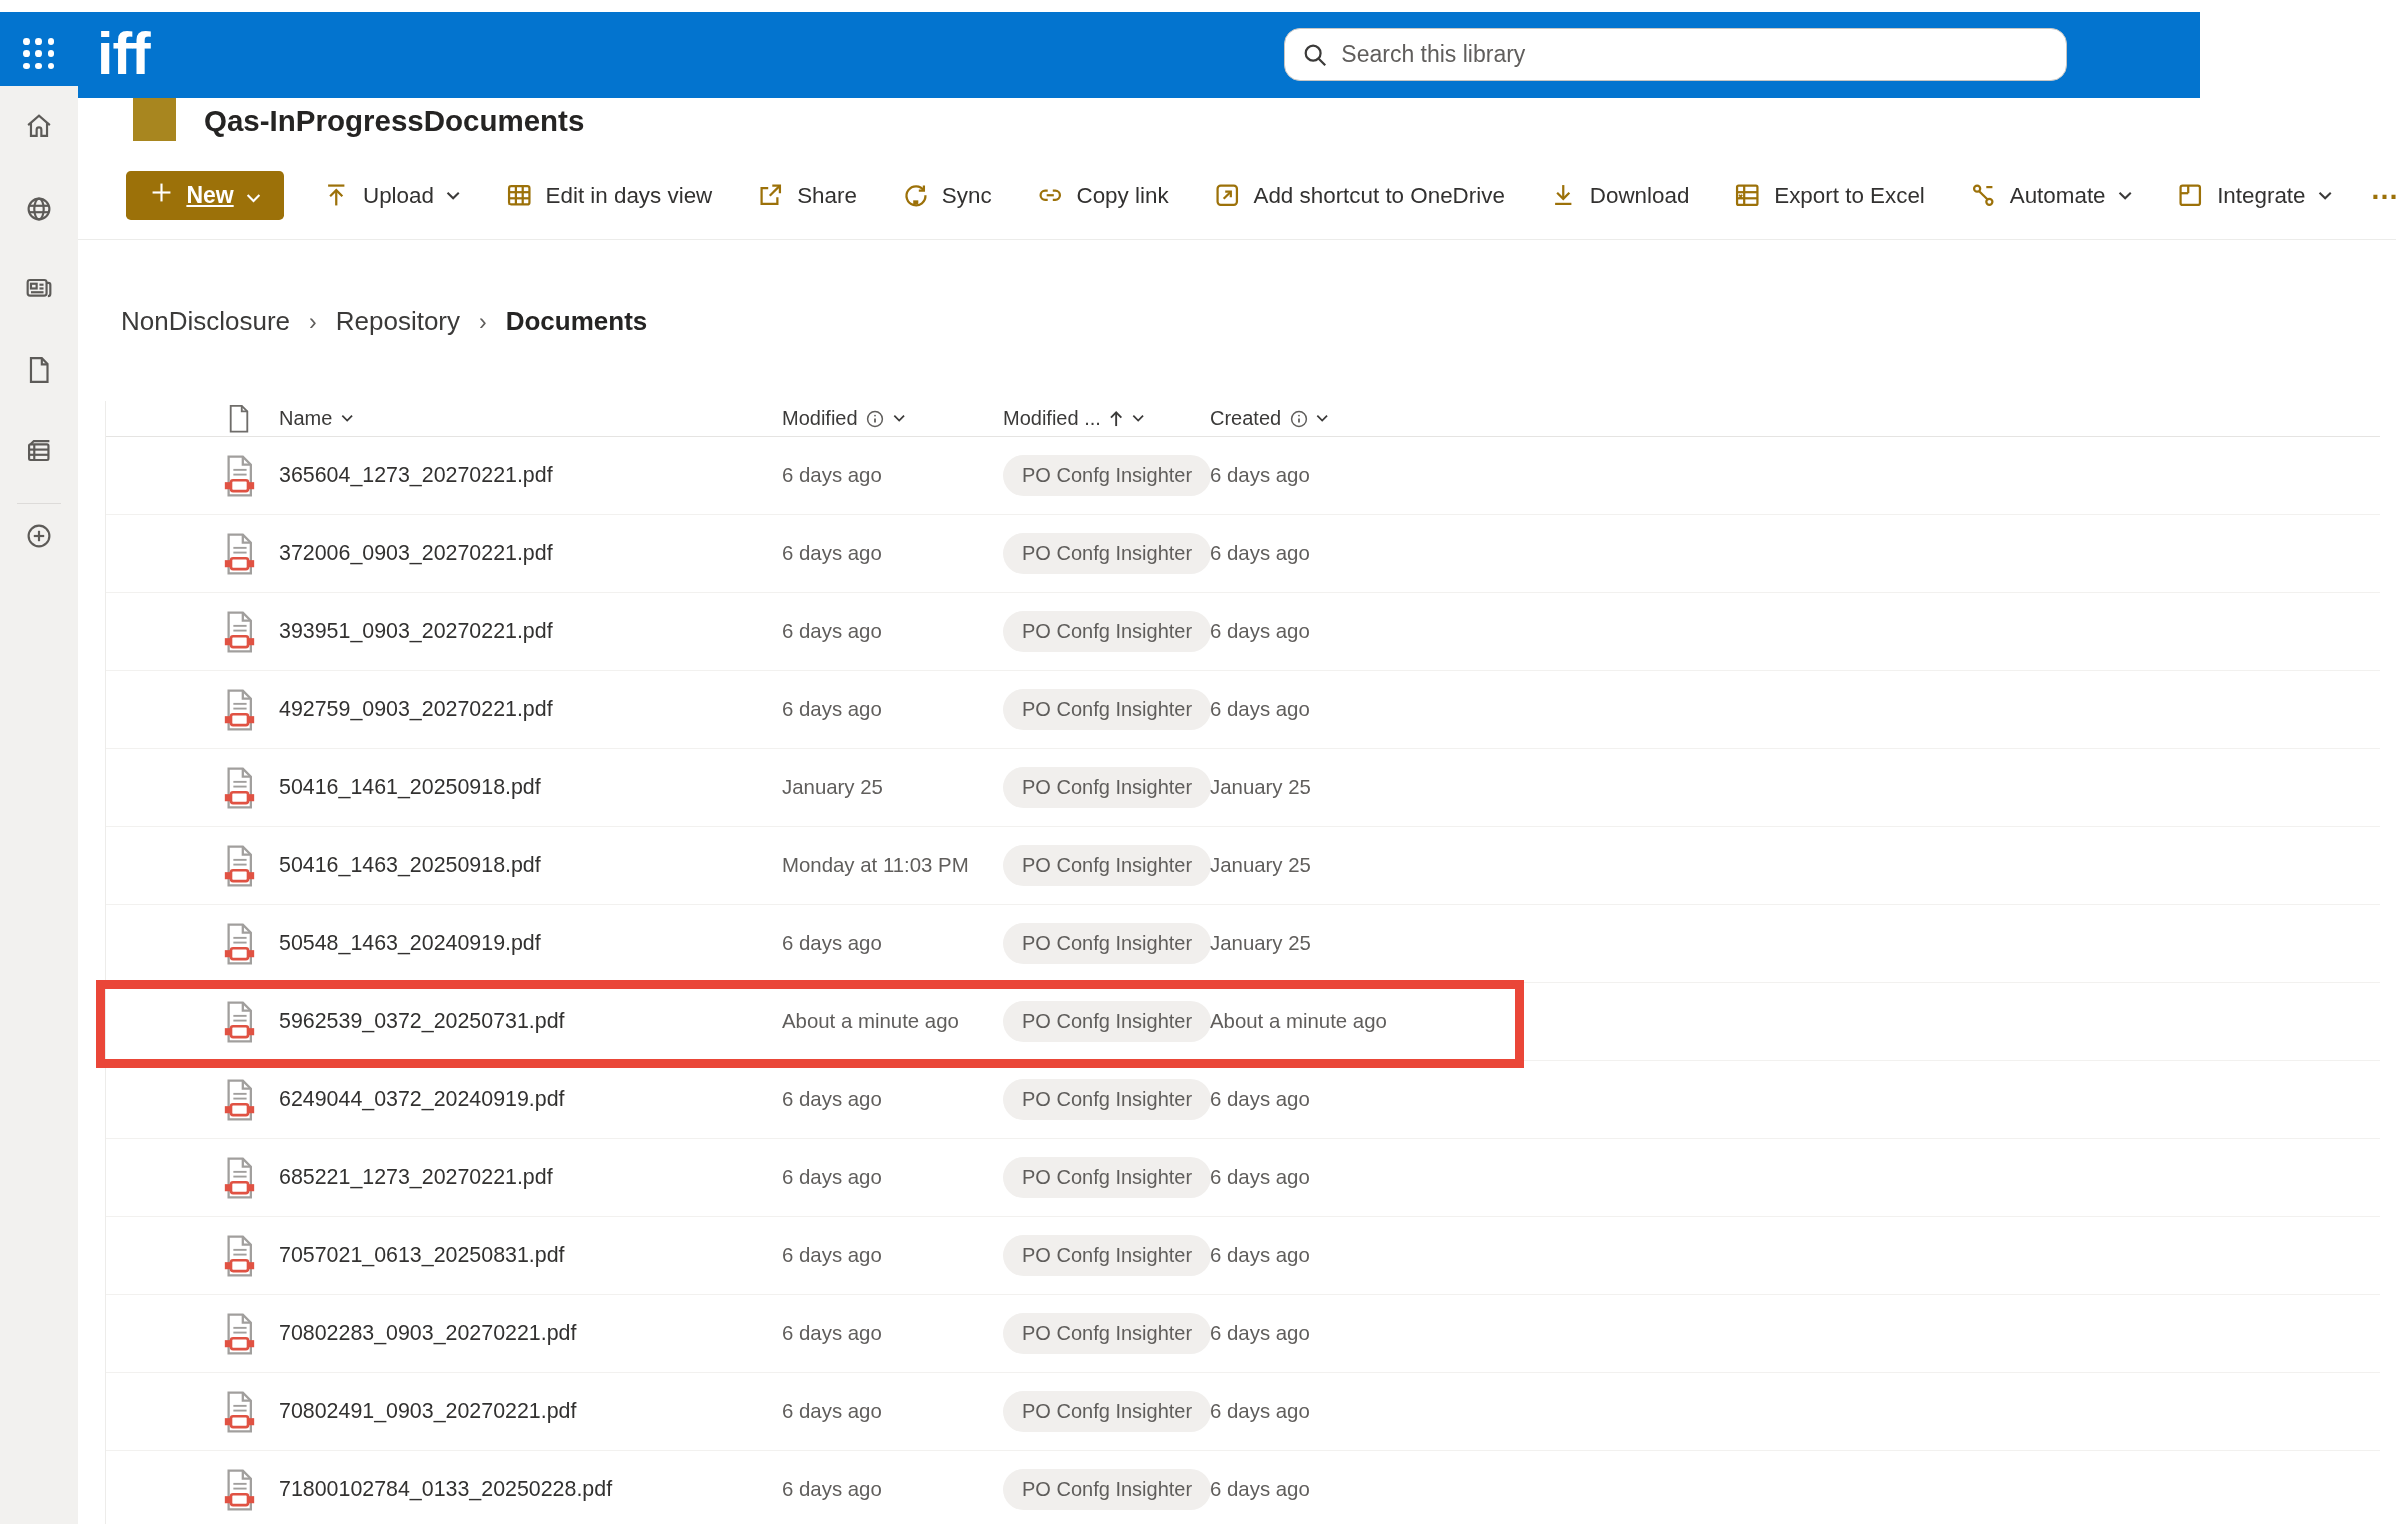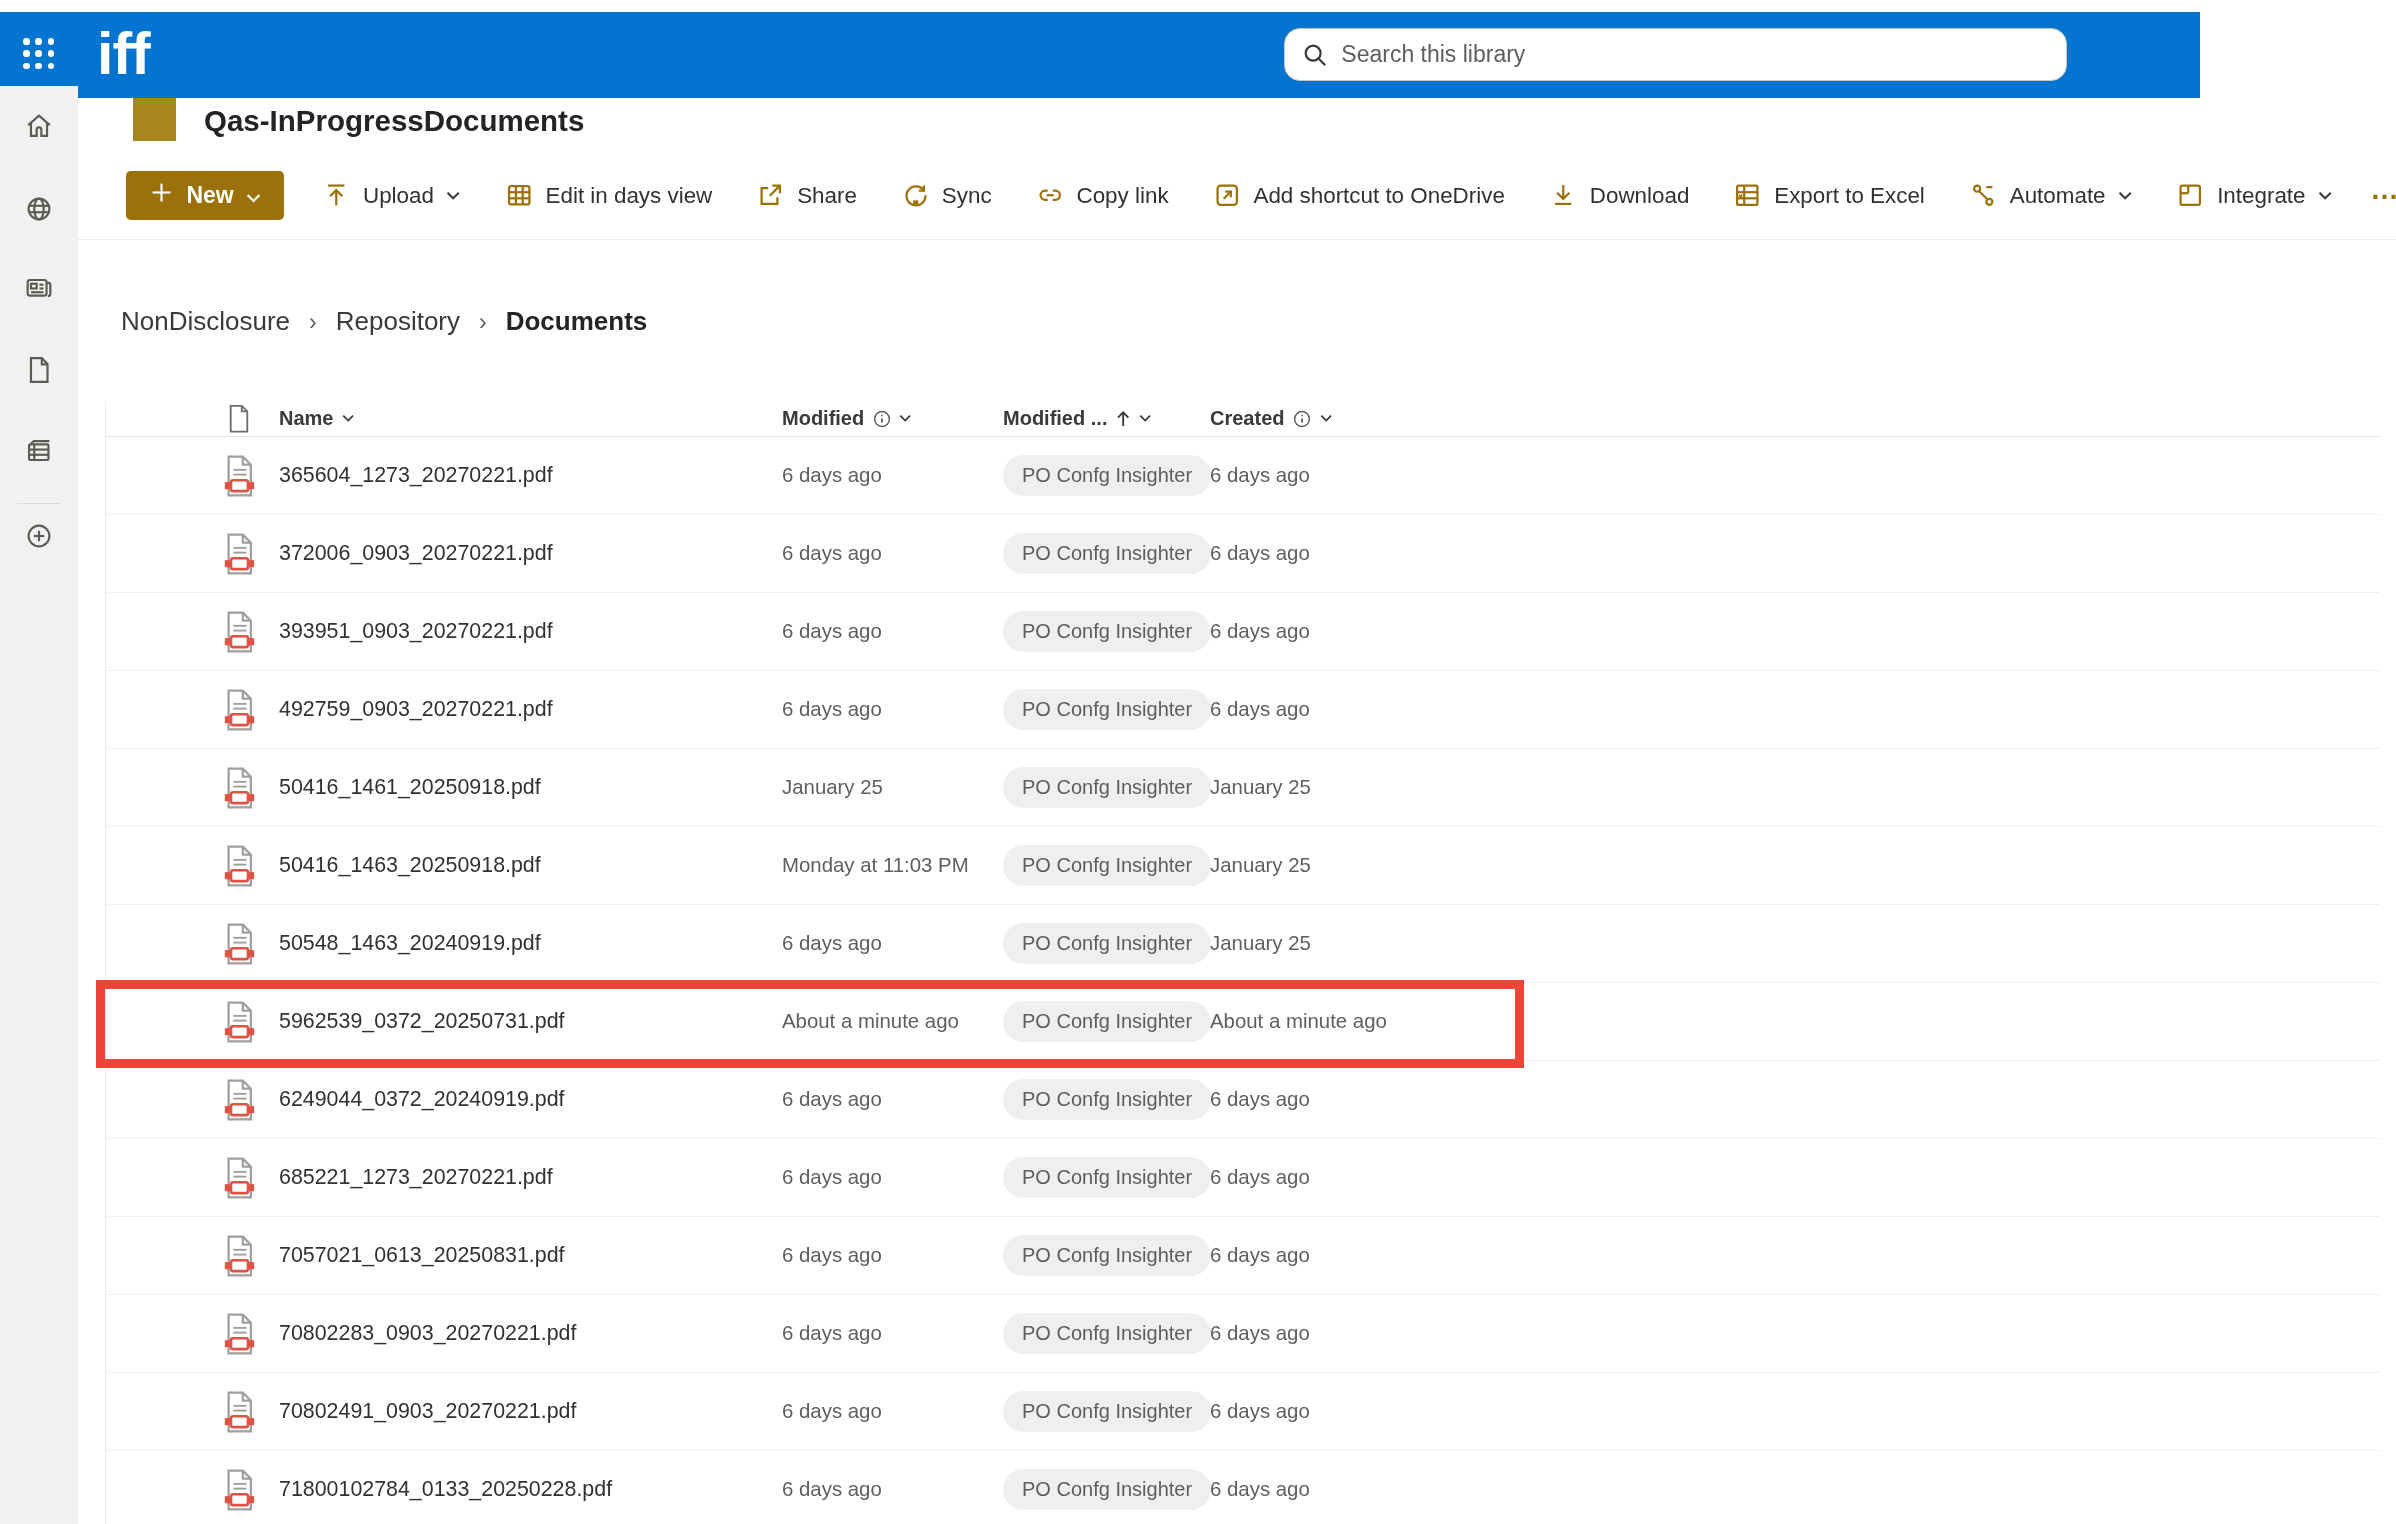--- a/index.html
+++ b/index.html
@@ -34,21 +34,21 @@
   #site-icon { position:absolute; left:133px; top:98px; width:43px; height:43px;
     background:var(--site-icon-gold,#a8861f); }
   #site-title { position:absolute; left:204px; top:104px; font-size:29.5px; font-weight:700; color:#252423; }
 
   
   #cmdbar { position:absolute; left:78px; top:152px; width:2319px; height:88px;
     background:#fff; border-bottom:1px solid #ececea;
     display:flex; align-items:center; padding-left:48px; gap:38px; }
   #new-button { height:49px; background:var(--accent-gold,#9c7109); color:#fff;
     border:none; border-radius:4.8px; display:flex; align-items:center; gap:12.4px;
-    padding:0 23px; font-size:23px; font-weight:600; font-family:inherit; cursor:pointer; }
+    padding:0 23px; font-size:23px; font-weight:600; font-family:inherit; cursor:pointer;text-decoration:underline; }
   #new-button .icn svg{ width:25px; height:25px; }
   #new-button .chev svg{ width:15px; height:10.5px; }
   .cmd-item { display:flex; align-items:center; gap:12.4px; cursor:pointer; background:none; border:none;
     font-family:inherit; font-size:22.4px; color:#323130; white-space:nowrap; }
   .cmd-item .icn { color:var(--accent-gold,#9c7109); display:flex; }
   .cmd-item .icn svg { width:28.5px; height:28.5px; }
   .cmd-item .chev { color:#3b3a39; display:flex; }
   .cmd-item .chev svg { width:14.3px; height:9.5px; }
   #cmd-overflow { margin-left:auto; margin-right:51px; background:none; border:none;
     font-size:28.5px; letter-spacing:1.9px; color:var(--accent-gold,#9c7109); cursor:pointer;
@@ -62,21 +62,21 @@
   #crumbs .sep { color:#605e5c; font-size:23px; padding-top:1.9px; }
 
   
   #list { position:absolute; left:105px; top:401px; width:2275px; height:1123px;
     border-left:1px solid #edecea; }
   .grid-row { display:grid;
     grid-template-columns:42px 484px 202px 188px 1fr;
     column-gap:19px; padding-left:112px; align-items:center; }
   #list-header { height:36px; border-bottom:1px solid #e5e4e2; }
   #list-header .hcell { display:flex; align-items:center; gap:8.6px; font-size:20px;
-    font-weight:700; color:#3b3a39; cursor:pointer; }
+    font-weight:400; color:#3b3a39; cursor:pointer; }
   #list-header .hdoc { color:#6f6d6a; display:flex; justify-content:center; }
   #list-header .hdoc svg { width:24px; height:29.5px; }
   .hinfo { display:flex; color:#605e5c; } .hinfo svg { width:18px; height:18px; }
   .hchev { display:flex; color:#3b3a39; } .hchev svg { width:12.4px; height:8.6px; }
   .hsort { display:flex; color:#3b3a39; } .hsort svg { width:14.3px; height:17px; }
 
   .row { height:78px; border-bottom:1px solid #f2f1ef; background:#fff; cursor:pointer; }
   .cell-icon { display:flex; justify-content:center; }
   .cell-icon svg { width:35px; height:44px; }
   .cell-name { font-size:21.4px; color:#323130; position:relative; white-space:nowrap; }

